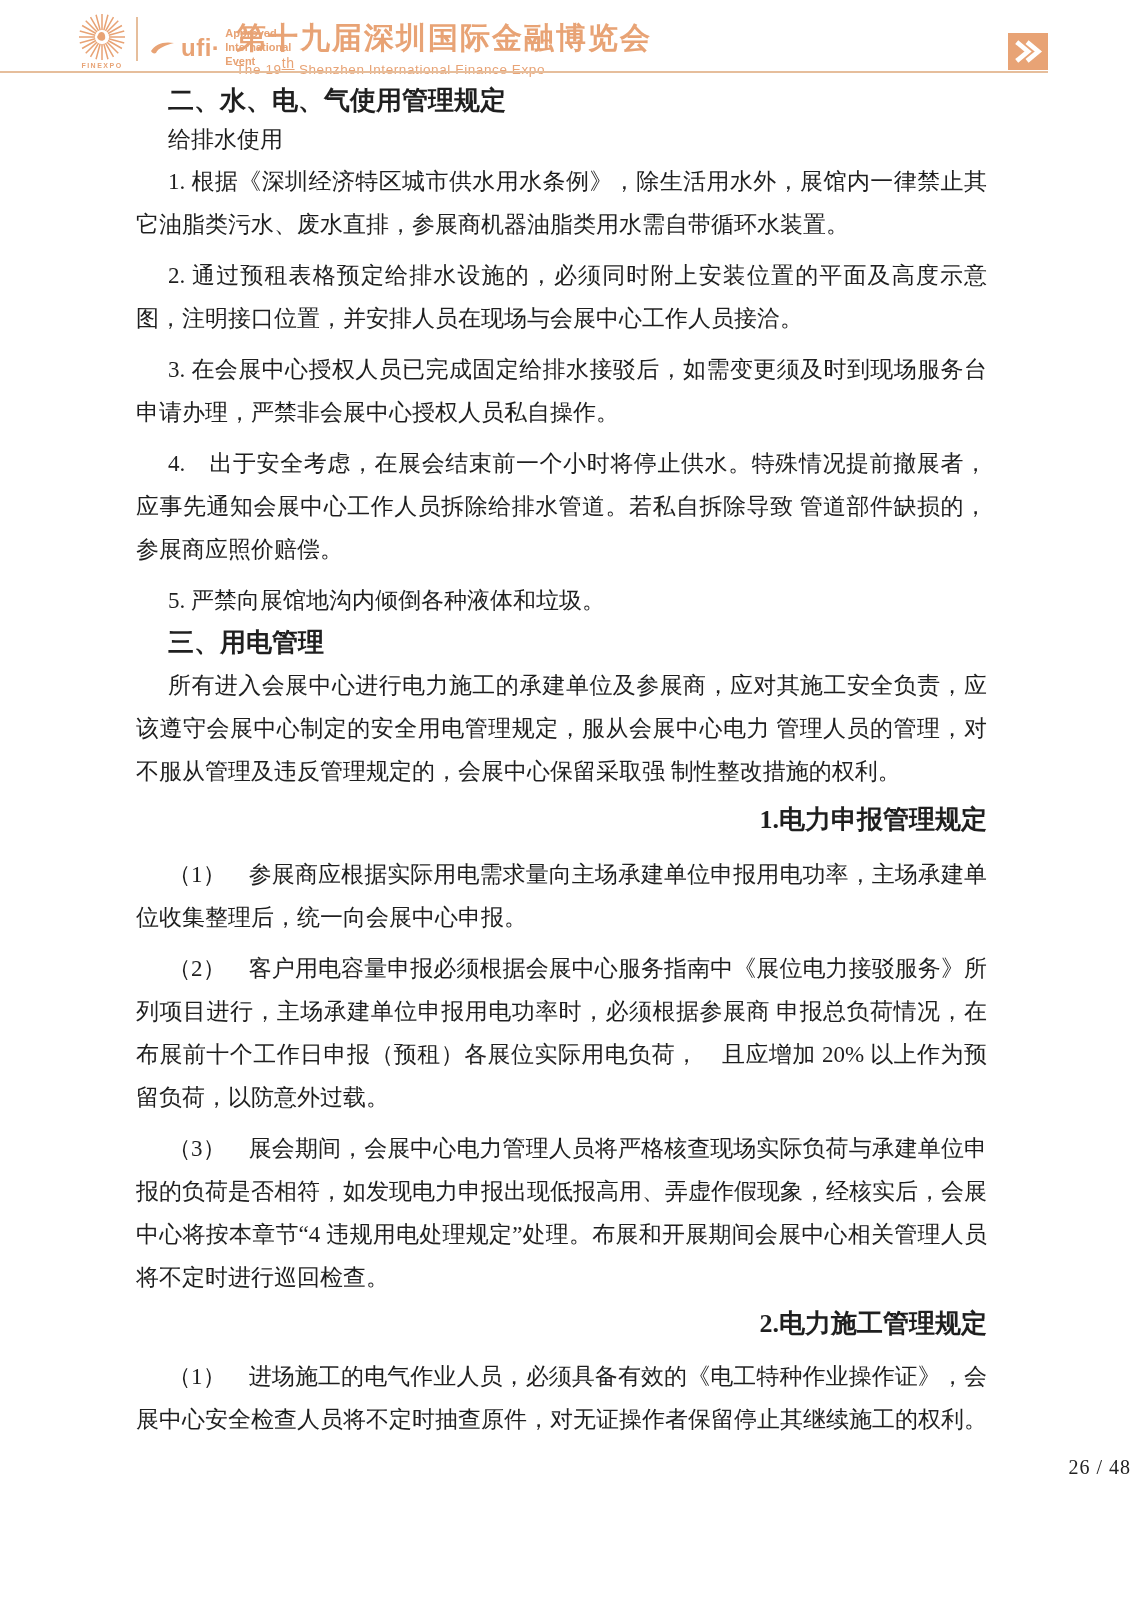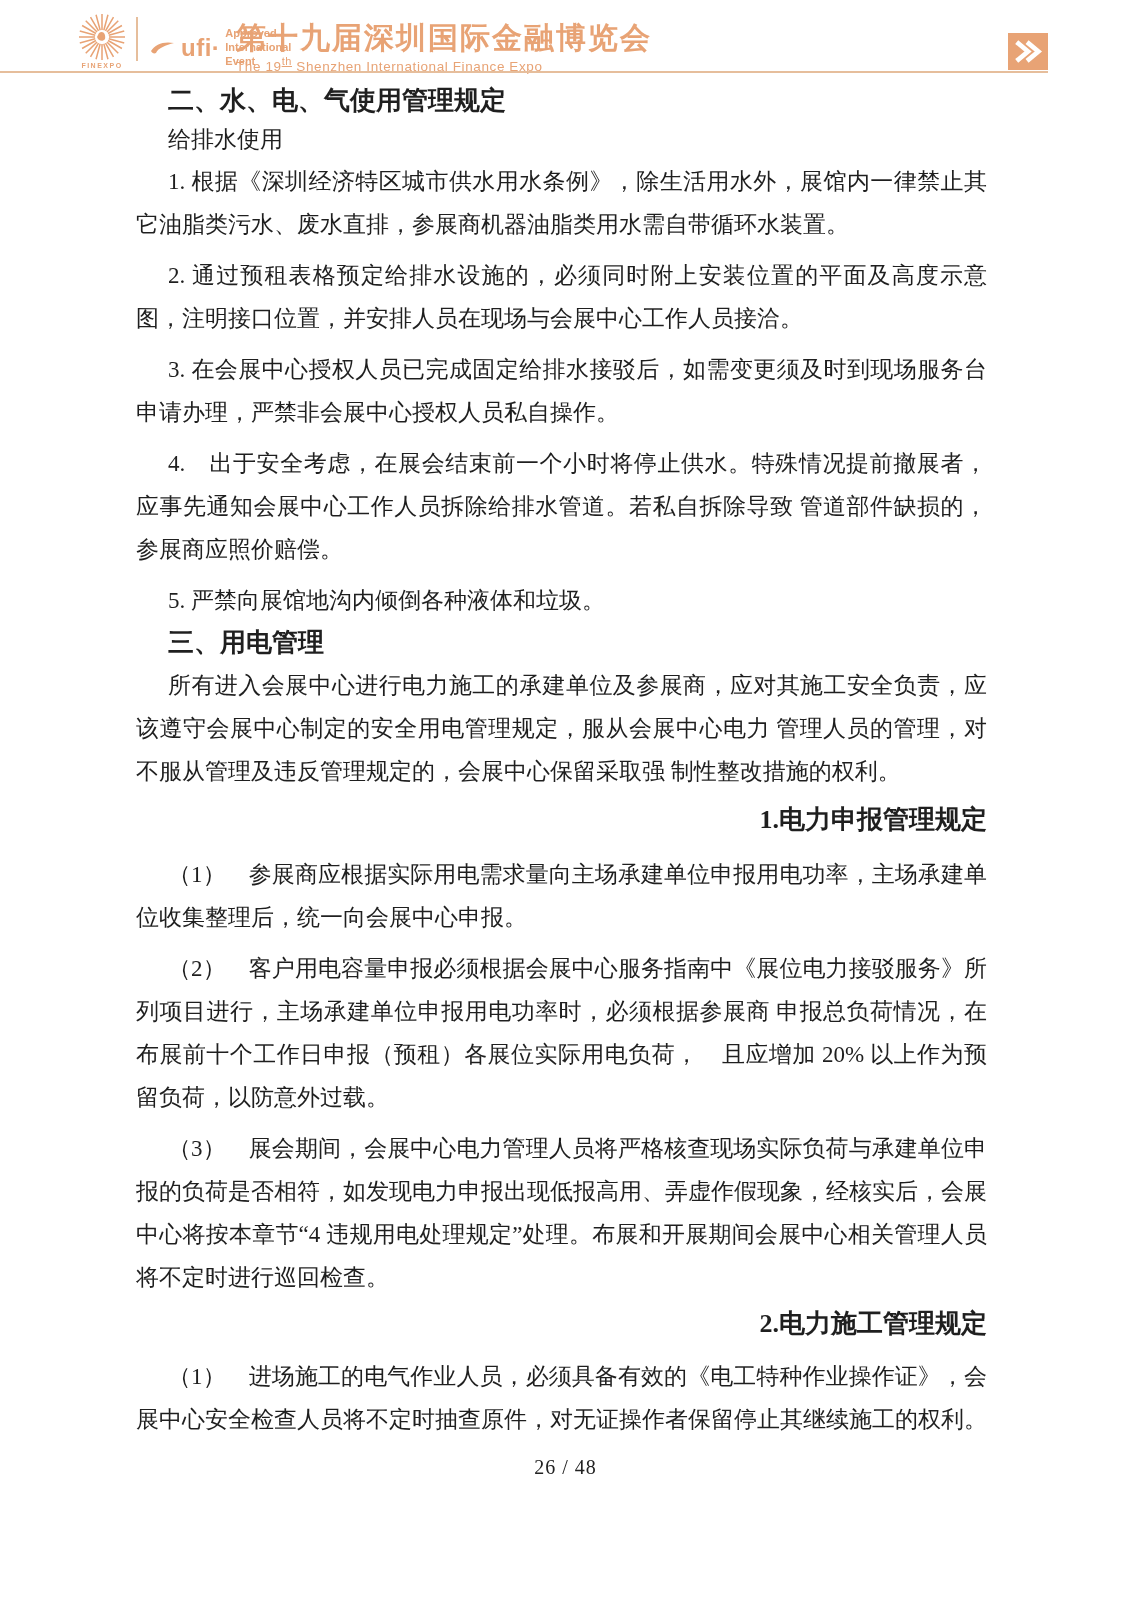--- a/index.html
+++ b/index.html
@@ -49,21 +49,21 @@
   .title-cn {
     font-size: 30px; font-weight: bold; letter-spacing: 2px;
     color: var(--accent, #E8A375); line-height: 1.05;
     font-family: "Liberation Sans", sans-serif;
   }
   .title-en {
     font-family: "Liberation Sans", sans-serif;
     font-size: 13.5px; letter-spacing: 0.6px; color: var(--accent, #E8A375);
     margin-top: 1px;
   }
-  .title-en sup { font-size: 11px; text-decoration: underline; }
+  .title-en sup { font-size: 14px; text-decoration: underline; }
 
   .chevron-box {
     position: absolute; left: 1008px; top: 33px;
     width: 40px; height: 37px; background: var(--accent, #E8A375);
     display: flex; align-items: center; justify-content: center;
   }
 
   .hdr-line {
     position: absolute; top: 71px; left: 0;
     width: 1048px; height: 2px; background: var(--accent_soft, #E6BE9C);
@@ -88,21 +88,21 @@
     margin: 10px 0 16px 32px; text-align: right;
   }
   .doc h3.second { margin-top: 6px; margin-bottom: 14px; }
   .doc p.sub { line-height: 40px; text-indent: 32px; margin: 0; }
   .doc p.para { line-height: 43px; text-indent: 32px; margin: 0 0 8px 0; }
   .doc p.para.no-gap { margin-bottom: 0; }
 
   
   .pfooter {
     position: absolute; top: 1456px; left: 0; width: 1131px;
-    text-align: center; font-size: 20px; color: #222222;
+    text-align: right; font-size: 20px; color: #222222;
     letter-spacing: 1px;
   }
 </style>
 </head>
 <body>
 
 <div class="page">
 
   <header class="hdr">
 

